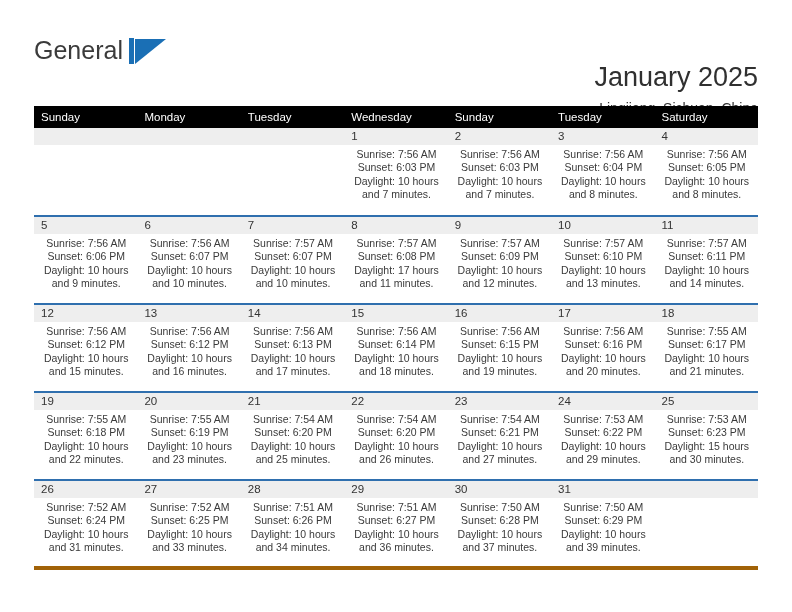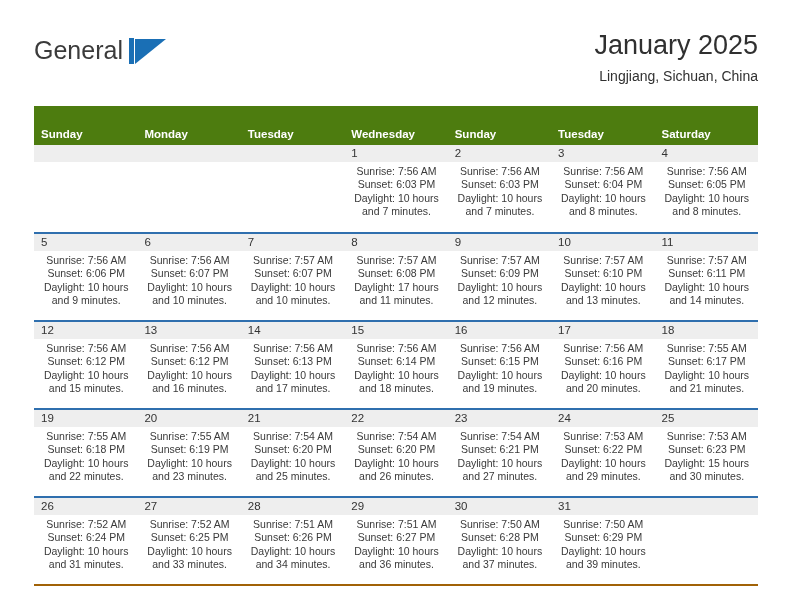--- a/index.html
+++ b/index.html
@@ -86,61 +86,62 @@
     right: 0;
     top: 0;
     text-align: right;
   }
   .cal-title {
     font-size: 27px;
     line-height: 34px;
     color: #303030;
     font-weight: 400;
     white-space: nowrap;
+    margin-top: 32px;
   }
   .cal-subtitle {
     margin-top: 5px;
     font-size: 14px;
     line-height: 18px;
     color: #303030;
     font-weight: 400;
     white-space: nowrap;
   }
 
   
   .calendar {
     position: absolute;
     left: 34px;
     top: 106px;
     width: 724px;
     border-collapse: collapse;
     table-layout: fixed;
   }
   .calendar th {
-    background: #4d7c0f;
+    background: #000000;
     color: #ffffff;
     font-size: 11.5px;
-    font-weight: 700;
+    font-weight: 400;
     text-align: left;
-    padding: 22px 0 5px 7px;
+    padding: 5px 0 5px 7px;
     height: 18px;
     box-sizing: border-box;
     border: none;
   }
   .calendar td {
     vertical-align: top;
     padding: 0;
     border: none;
     border-bottom: 2px solid #2f6fae;
     height: 88px;
     box-sizing: border-box;
     background: #ffffff;
   }
   .calendar tr:last-child td {
-    border-bottom: 2px solid #a16207;
+    border-bottom: 4px solid #a16207;
   }
   .daynum {
     background: #eeeeee;
     height: 17px;
     line-height: 17px;
     padding-left: 7px;
     font-size: 11.5px;
     color: #333333;
   }
   .daynum.empty {

